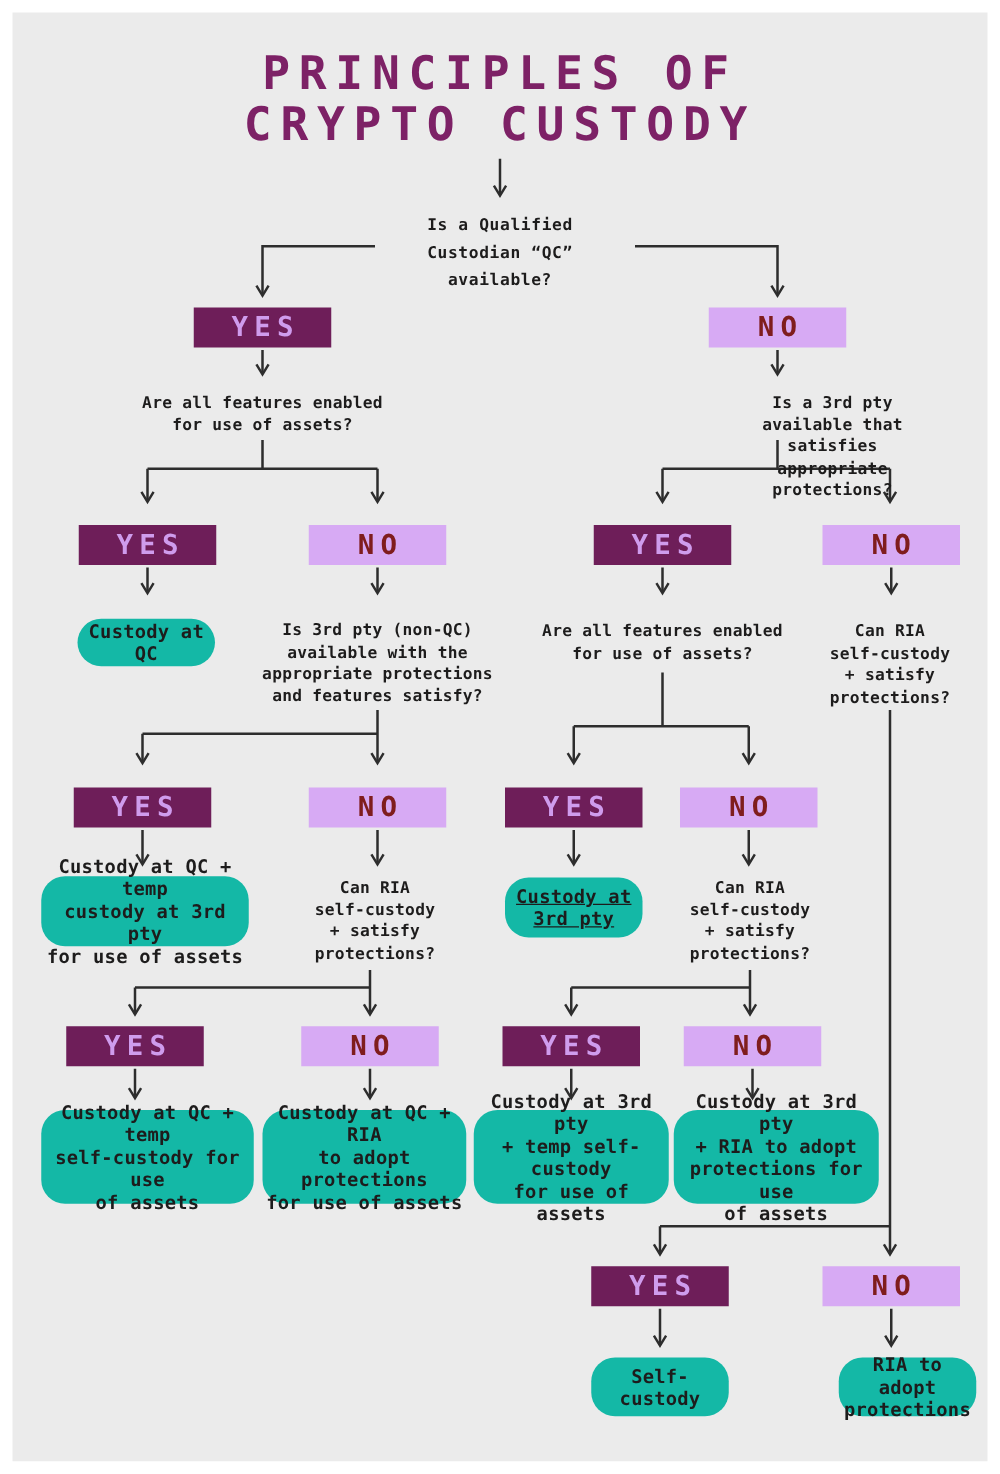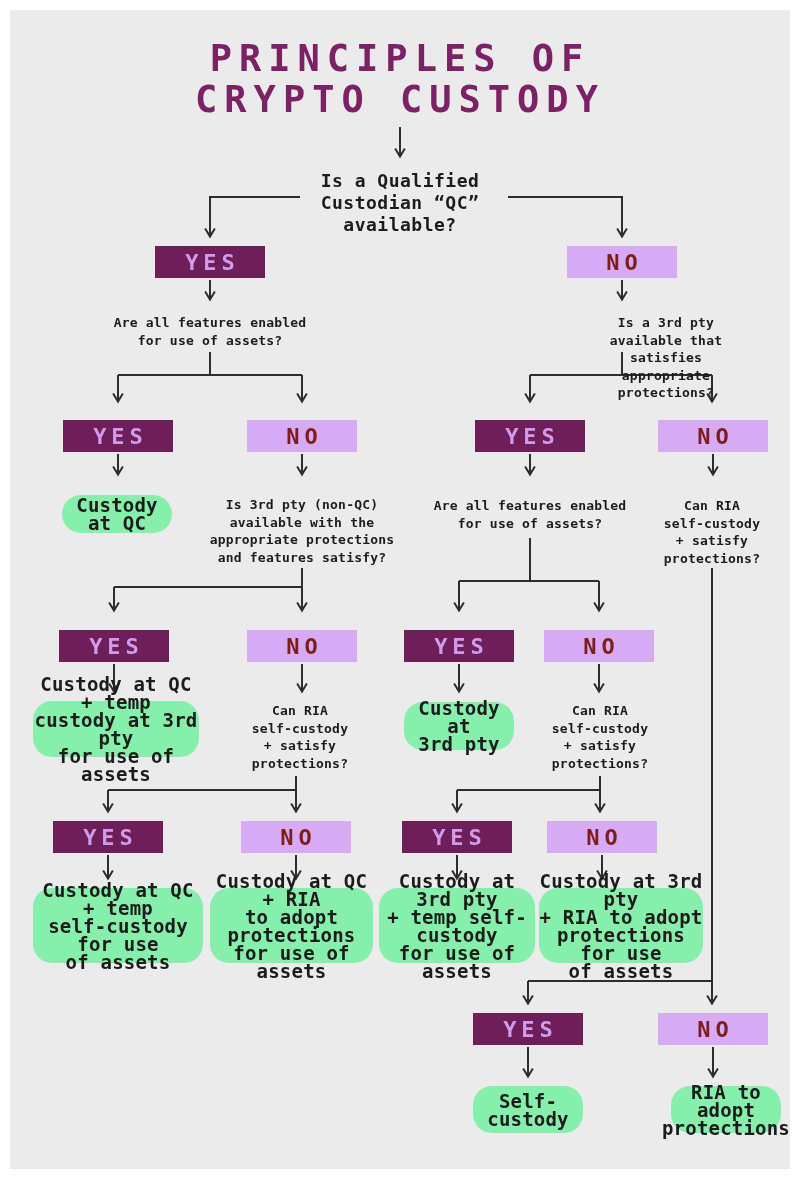--- a/index.html
+++ b/index.html
@@ -12,32 +12,32 @@
   .title{
     position:absolute;left:0;top:38px;width:800px;text-align:center;
     font-weight:bold;font-size:37px;line-height:41px;letter-spacing:7px;
     color:#7d2166;white-space:pre-line;
   }
   .q{
     position:absolute;transform:translateX(-50%);
     font-weight:bold;font-size:13px;line-height:17.5px;letter-spacing:0.2px;
     color:#1d1c1c;text-align:center;white-space:pre-line;
   }
-  .q.big{font-size:18px;line-height:22px;letter-spacing:0.5px;}
+  .q.big{font-size:13px;line-height:22px;letter-spacing:0.5px;}
   .tag{
     position:absolute;width:110px;height:32px;
     display:flex;align-items:center;justify-content:center;
     font-weight:bold;font-size:22px;letter-spacing:5px;text-indent:5px;
   }
   .tag.yes{background:#6e1e59;color:#cf9ced;}
   .tag.no{background:#d7aaf4;color:#7f1d1d;}
   .outcome{
-    position:absolute;background:#86efac;color:#1d1c1c;
+    position:absolute;background:#14b8a6;color:#1d1c1c;
     display:flex;align-items:center;justify-content:center;
-    font-weight:bold;font-size:19px;line-height:18px;letter-spacing:0.2px;
+    font-weight:bold;font-size:15px;line-height:18px;letter-spacing:0.2px;
     text-align:center;white-space:pre-line;border-radius:19px;
   }
 </style>
 </head>
 <body>
 
 <div class="canvas">
   <div class="board"></div>
 
   <svg class="wires" width="800" height="1179" viewBox="0 0 800 1179">
@@ -135,21 +135,21 @@
   <div class="tag no" style="left:241px;top:821px;">NO</div>
   <div class="tag yes" style="left:402px;top:821px;">YES</div>
   <div class="tag no" style="left:547px;top:821px;">NO</div>
   <div class="tag yes" style="left:473px;top:1013px;">YES</div>
   <div class="tag no" style="left:658px;top:1013px;">NO</div>
 
   <div class="outcome" style="left:62px;top:495px;width:110px;height:38px;">Custody at QC</div>
   <div class="outcome" style="left:33px;top:701px;width:166px;height:56px;">Custody at QC + temp
 custody at 3rd pty
 for use of assets</div>
-  <div class="outcome" style="left:404px;top:702px;width:110px;height:48px;">Custody at
+  <div class="outcome" style="left:404px;top:702px;width:110px;height:48px;text-decoration:underline;">Custody at
 3rd pty</div>
   <div class="outcome" style="left:33px;top:888px;width:170px;height:75px;">Custody at QC + temp
 self-custody for use
 of assets</div>
   <div class="outcome" style="left:210px;top:888px;width:163px;height:75px;">Custody at QC + RIA
 to adopt protections
 for use of assets</div>
   <div class="outcome" style="left:379px;top:888px;width:156px;height:75px;">Custody at 3rd pty
 + temp self-custody
 for use of assets</div>

